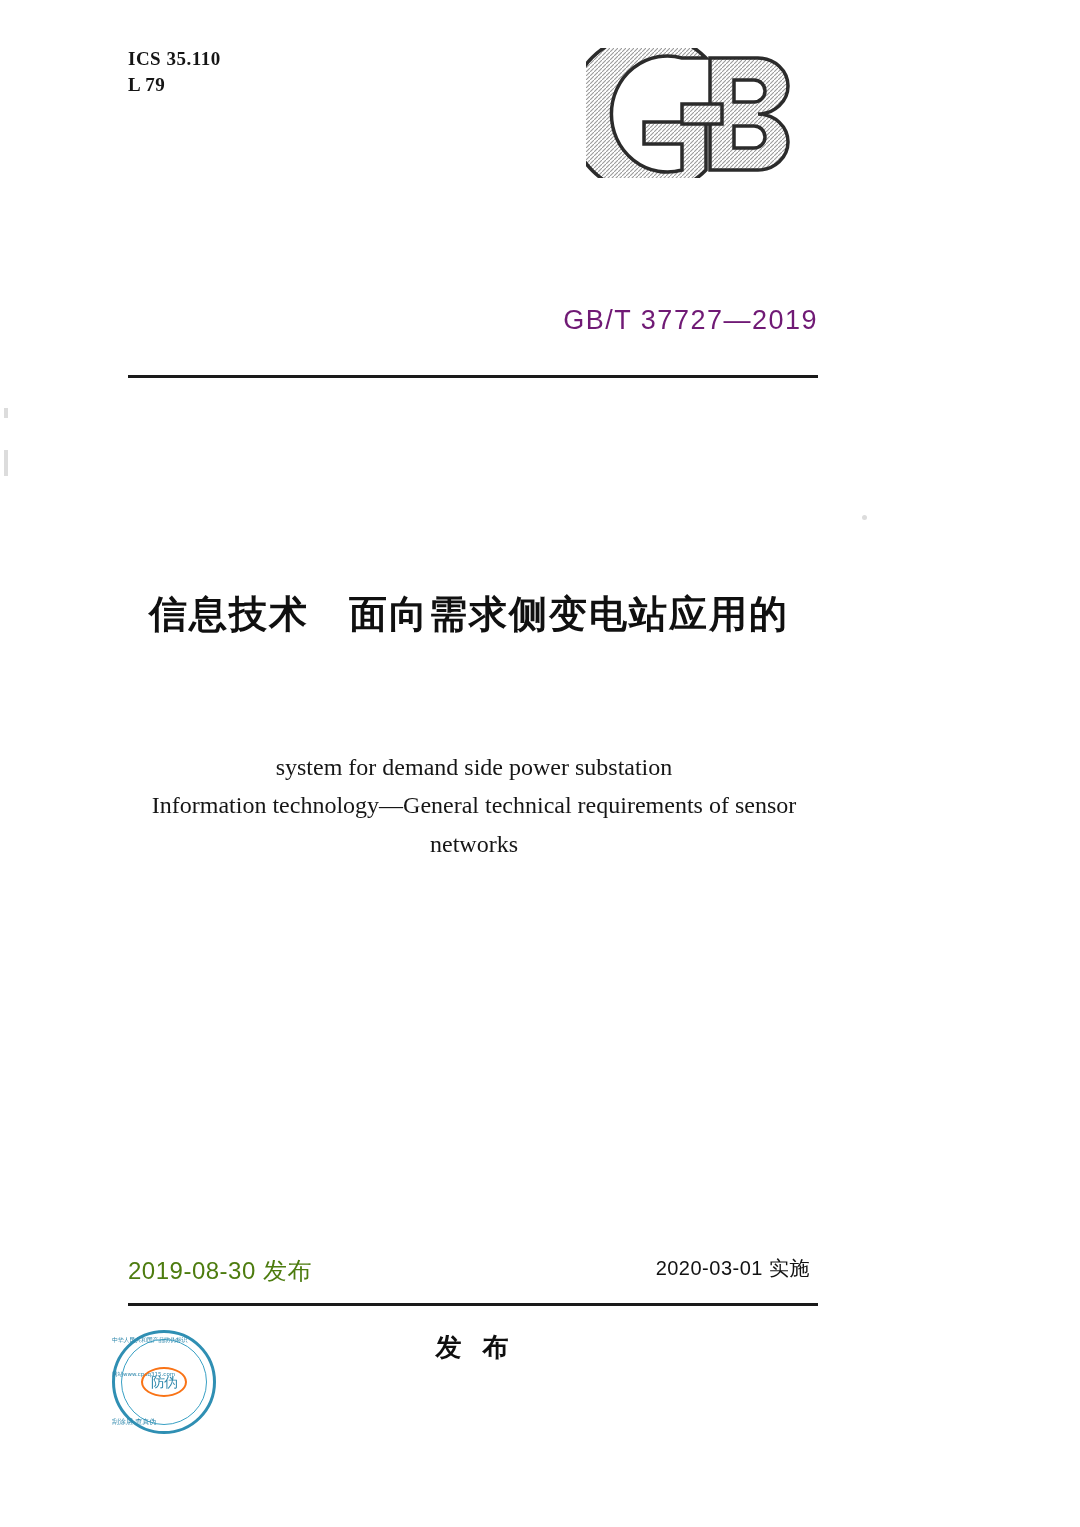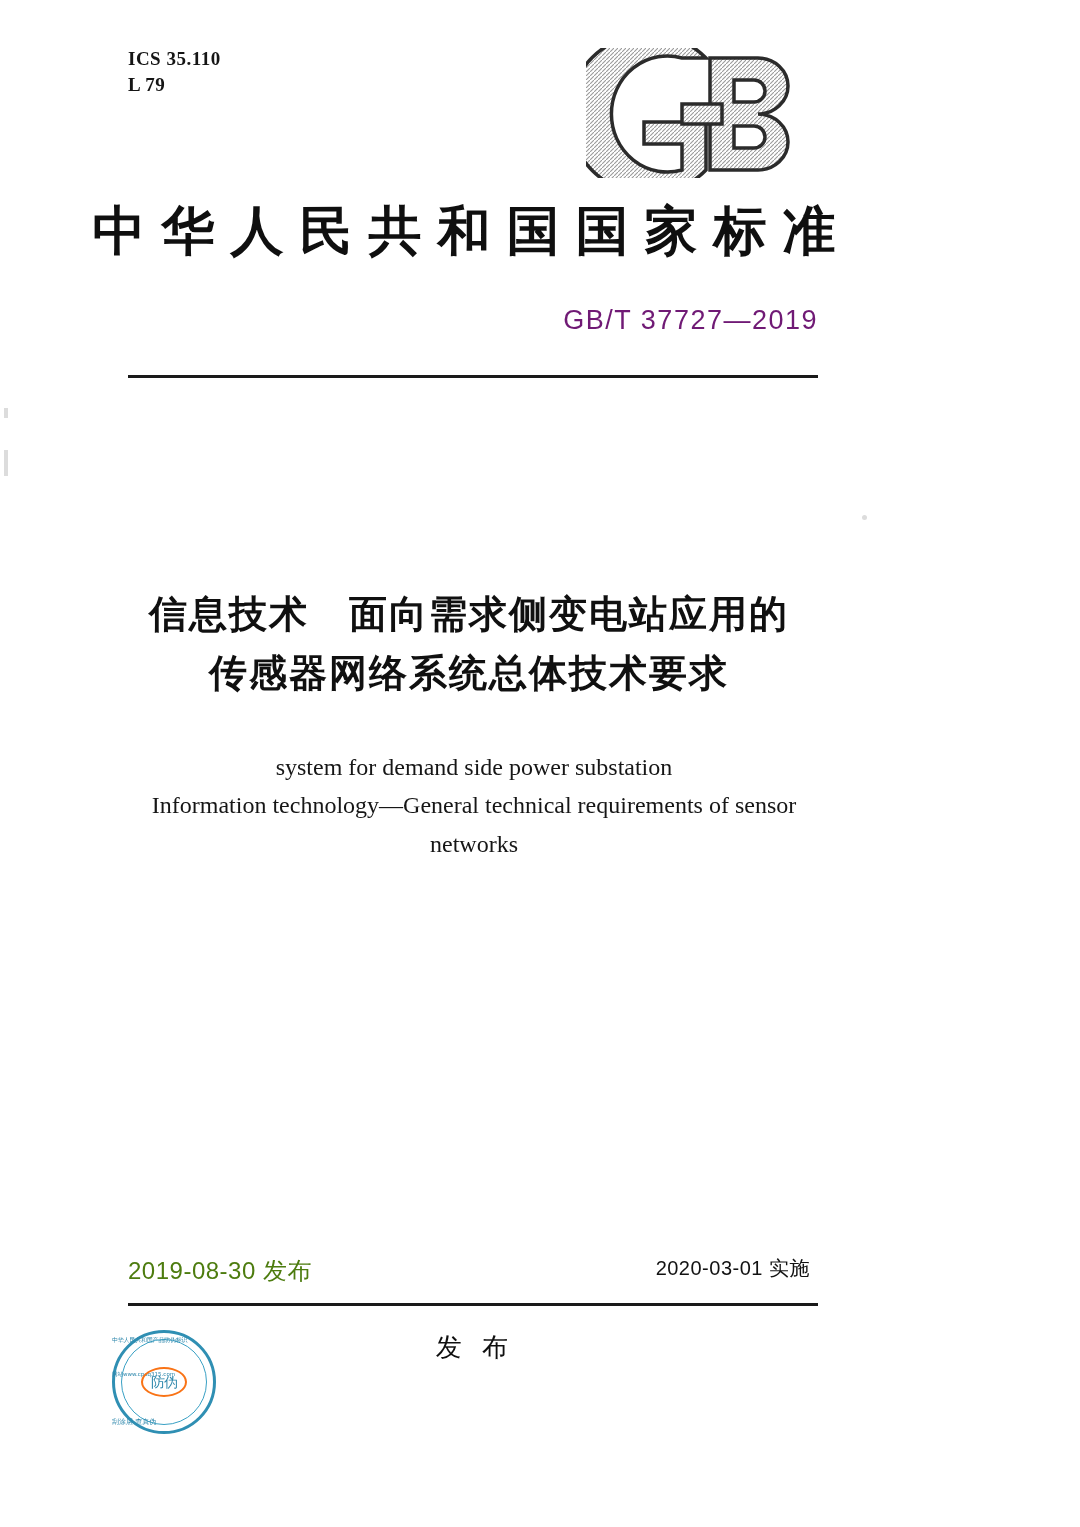--- a/index.html
+++ b/index.html
@@ -162,21 +162,21 @@
     line-height: 1.45;
     letter-spacing: 1px;
     color: #0f0f0f;
     text-align: center;
   }
   .publisher-verb {
     display: inline-block;
     vertical-align: middle;
     margin-left: 22px;
     font-family: "DejaVu Sans", sans-serif;
-    font-weight: normal;
+    font-weight: bold;
     font-size: 26px;
     letter-spacing: 6px;
     color: #0f0f0f;
   }
 
   
   .seal {
     position: absolute;
     left: 112px;
     top: 1330px;
@@ -265,29 +265,27 @@
                A80,80 0 1 1 120,10 Z" fill="url(#hatch)" stroke="#2b2b2b" stroke-width="3.5"></path>
 
       <path d="M124,10 L172,10 A30,28 0 0 1 172,66 A30,28 0 0 1 172,122 L124,122 Z
                M148,32 L168,32 A11,11 0 0 1 168,54 L148,54 Z
                M148,78 L168,78 A11,11 0 0 1 168,100 L148,100 Z" fill="url(#hatch)" stroke="#2b2b2b" stroke-width="3.5" fill-rule="evenodd"></path>
 
       <rect x="96" y="56" width="40" height="20" fill="url(#hatch)" stroke="#2b2b2b" stroke-width="3.5"></rect>
     </svg>
   </div>
 
-  <div class="national-title">中华人民共和国国家标准</div>
 
   <div class="std-number">GB/T 37727—2019</div>
 
   <div class="rule-top"></div>
 
   <div class="doc-title-cn">
     <span class="line1">信息技术　面向需求侧变电站应用的</span>
-    <span class="line2">传感器网络系统总体技术要求</span>
   </div>
 
   <div class="doc-title-en">
     <div>system for demand side power substation</div>
     <div>Information technology—General technical requirements of sensor networks</div>
   </div>
 
   <div class="date-row">
     <div class="date-issue">2019-08-30 发布</div>
     <div class="date-impl">2020-03-01 实施</div>

